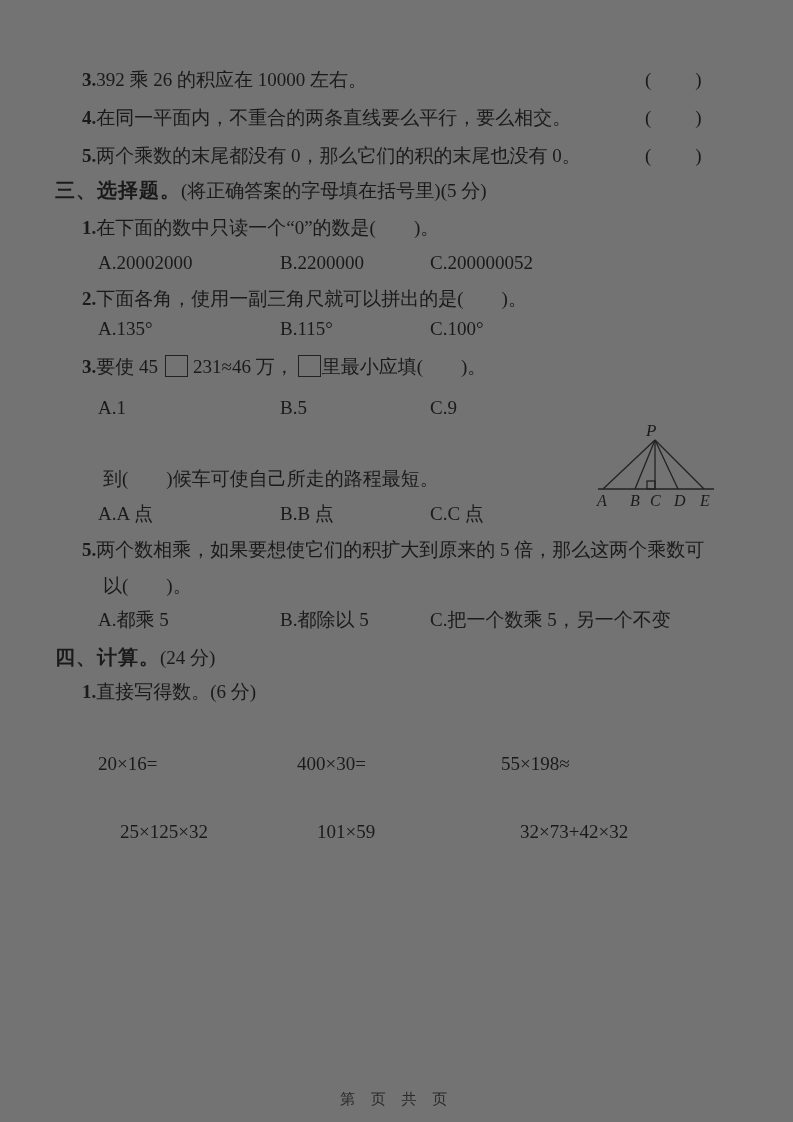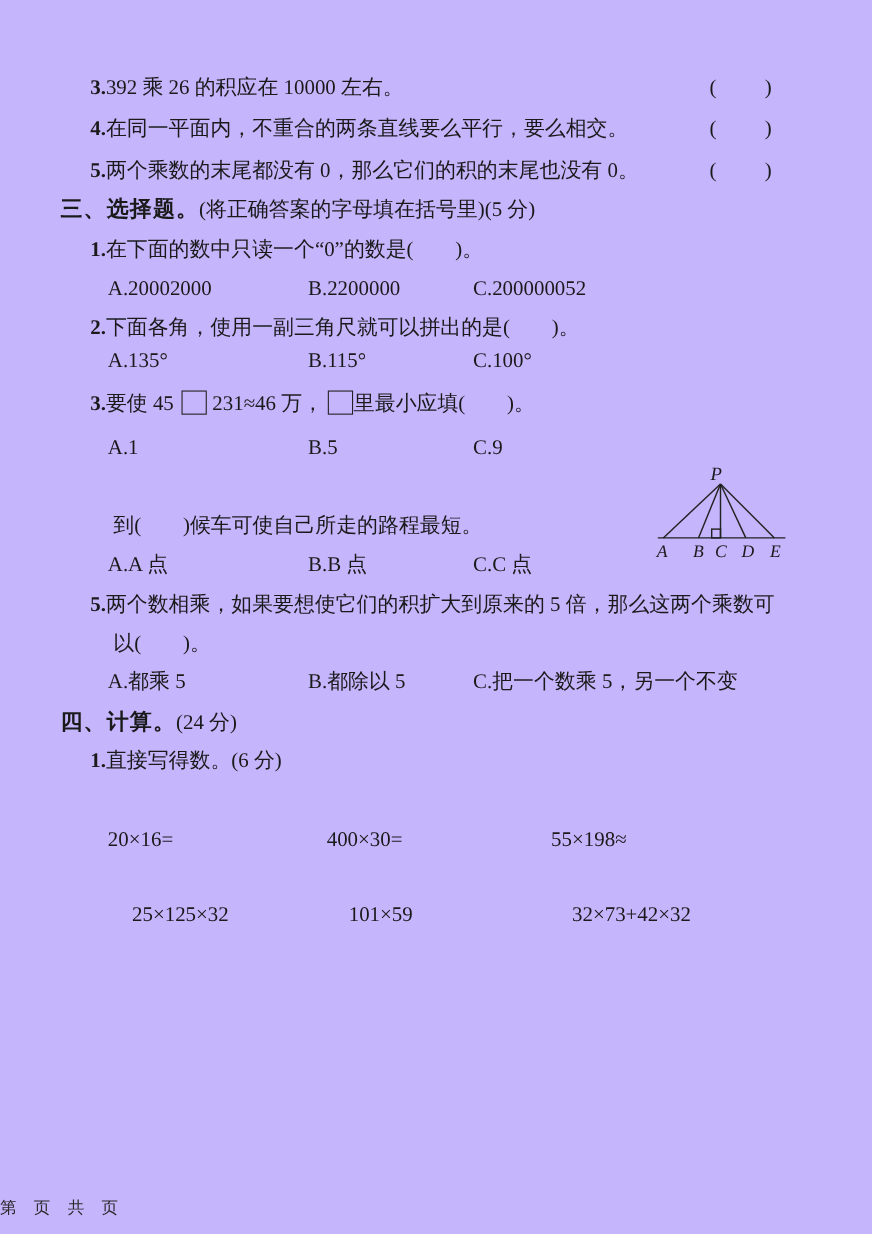--- a/index.html
+++ b/index.html
@@ -1,19 +1,19 @@
 <!DOCTYPE html>
 <html><head>
 <meta charset="utf-8">
 <style>
   html,body{margin:0;padding:0;background:#ffffff;}
   .page{
     position:relative;
     width:793px;height:1122px;
-    background:#c4b5fd;
+    background:#737373;
     color:#1a1a1a;
     font-family:"Liberation Serif","DejaVu Serif",serif;
     font-size:19px;
     overflow:hidden;
   }
   .line{position:absolute;white-space:nowrap;line-height:24px;}
   .num{font-weight:bold;}
   .sec{font-size:20px;}
   .sec .seclabel{font-weight:bold;font-family:"Liberation Sans","DejaVu Sans",sans-serif;letter-spacing:1px;}
   .sec .secnote{font-size:19px;}
@@ -29,21 +29,21 @@
     vertical-align:-4px;margin:0 5px 0 7px;
   }
   .blank-box.second{margin:0 1px 0 4px;}
   .figure{position:absolute;left:588px;top:420px;}
   .figure line, .figure rect{stroke:#222;stroke-width:1.3;fill:none;}
   .figure text{
     font-family:"Liberation Serif","DejaVu Serif",serif;
     font-style:italic;font-size:16px;fill:#1a1a1a;
   }
   .figure .apexlabel{font-size:17px;}
-  .footer{left:0;right:0;font-size:15px;letter-spacing:6px;color:#2a2a2a;}
+  .footer{left:0;right:0;text-align:center;font-size:15px;letter-spacing:6px;color:#2a2a2a;}
 </style>
 </head>
 <body>
 
 <div class="page">
 
   <div class="line" style="top:68px;left:82px">
     <span class="num">3.</span><span>392 乘 26 的积应在 10000 左右。</span>
   </div>
   <div class="line bracket" style="top:68px">(　　)</div>

